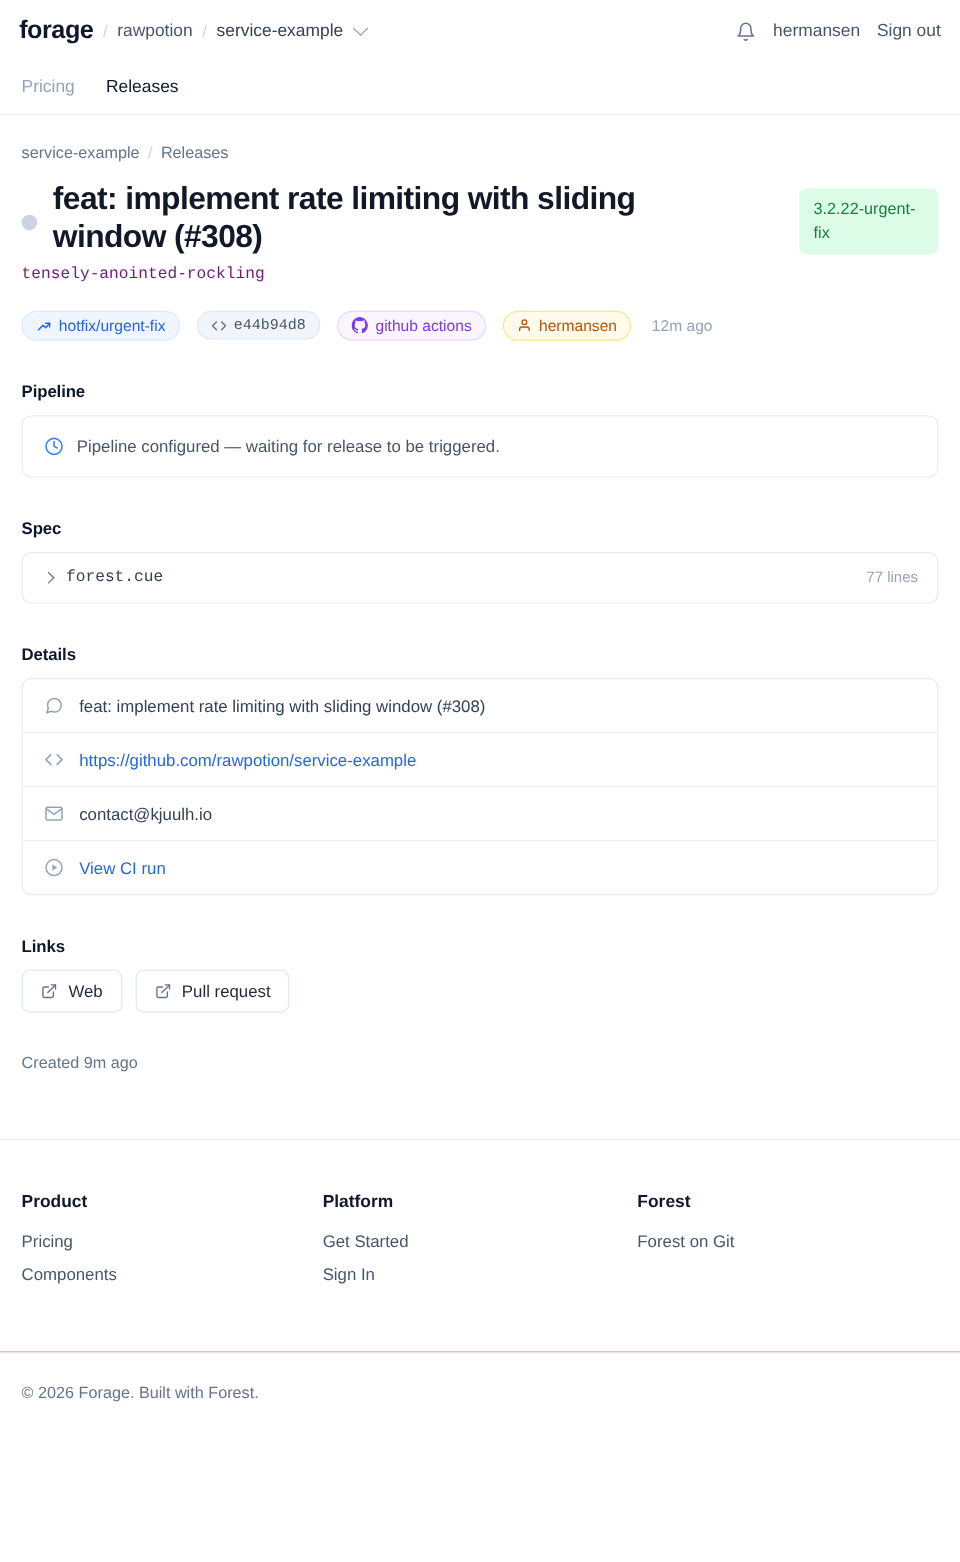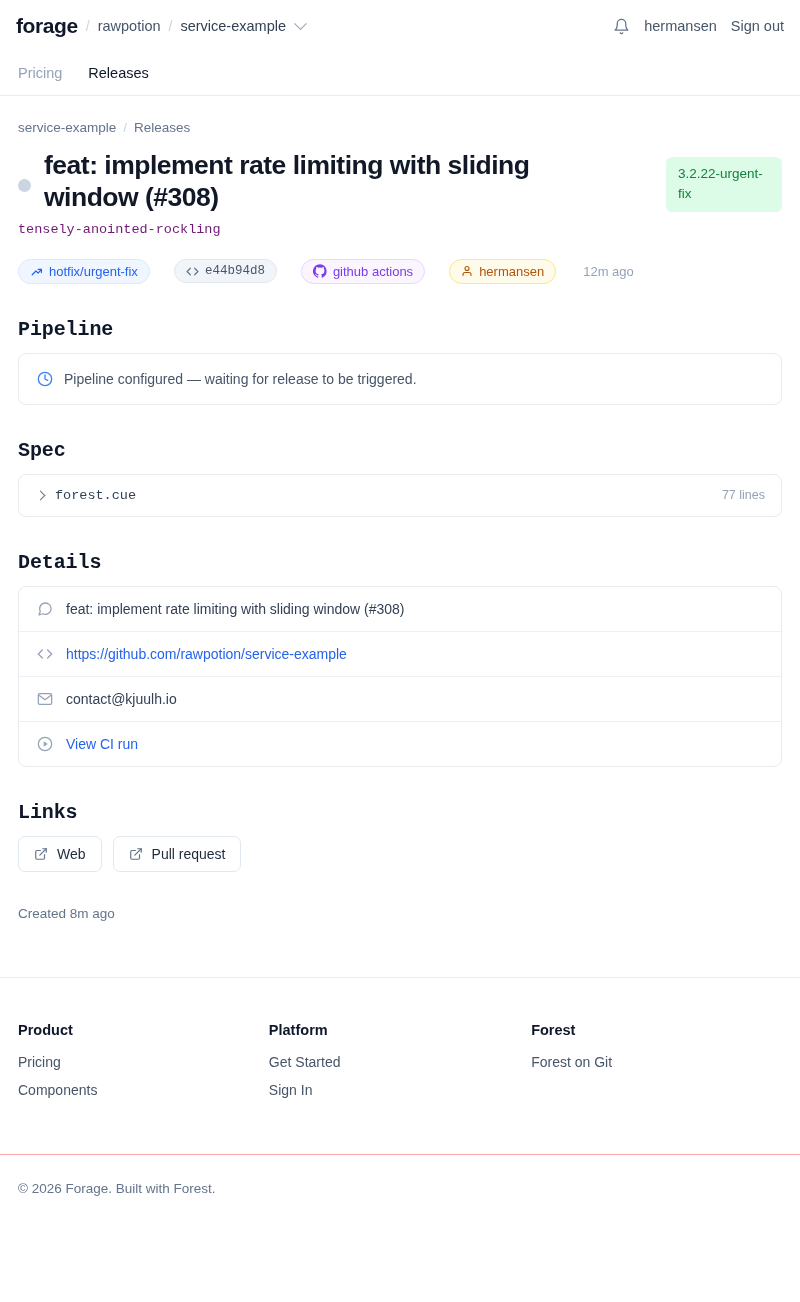--- a/index.html
+++ b/index.html
@@ -106,21 +106,21 @@
     font-family: "Liberation Mono", monospace;
     font-size: 13.5px;
     color: #701a75;
     margin-top: 8px;
   }
 
   
   .chips {
     display: flex;
     align-items: center;
-    gap: 24px;
+    gap: 14px;
     margin-top: 22px;
     flex-wrap: wrap;
   }
   .chip {
     display: inline-flex;
     align-items: center;
     gap: 6px;
     border-radius: 999px;
     padding: 4px 11px;
     font-size: 13px;
@@ -129,26 +129,25 @@
   }
   .chip-branch { background: #eff6ff; border-color: #dbeafe; color: #2563eb; }
   .chip-sha    { background: #f1f5f9; border-color: #e2e8f0; color: #475569;
                  font-family: "Liberation Mono", monospace; font-size: 12.5px; }
   .chip-gha    { background: #faf5ff; border-color: #e9d5ff; color: #7c3aed; }
   .chip-user   { background: #fffbeb; border-color: #fde68a; color: #b45309; }
   .chip-time   { font-size: 13px; color: #94a3b8; margin-left: 3px; }
 
   
   .section-title {
-    font-size: 20px;
+    font-size: 14px;
     font-weight: 700;
     color: #0f172a;
     margin: 34px 0 12px 0;
     letter-spacing: -0.1px;
-    font-family: Liberation Mono, monospace;
   }
   .card {
     border: 1px solid #e8ebef;
     border-radius: 8px;
     background: #ffffff;
   }
   .pipeline-row {
     display: flex;
     align-items: center;
     gap: 11px;
@@ -421,21 +420,21 @@
         <svg width="14" height="14" viewBox="0 0 24 24" fill="none" stroke="#64748b" stroke-width="2" stroke-linecap="round" stroke-linejoin="round">
           <path d="M18 13v6a2 2 0 0 1-2 2H5a2 2 0 0 1-2-2V8a2 2 0 0 1 2-2h6"></path>
           <polyline points="15 3 21 3 21 9"></polyline>
           <line x1="10" y1="14" x2="21" y2="3"></line>
         </svg>
       </span>
       <span>Pull request</span>
     </button>
   </div>
 
-  <div class="created-line">Created 8m ago</div>
+  <div class="created-line">Created 9m ago</div>
 </div>
 
 <div class="footer-divider"></div>
 <div class="footer">
   <div class="footer-cols">
 
     <div class="footer-col">
       <div class="footer-h">Product</div>
       <a class="footer-link">Pricing</a>
       <a class="footer-link">Components</a>

